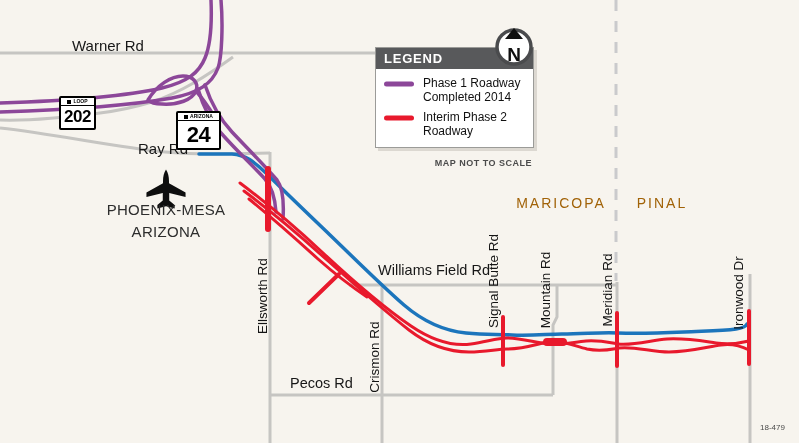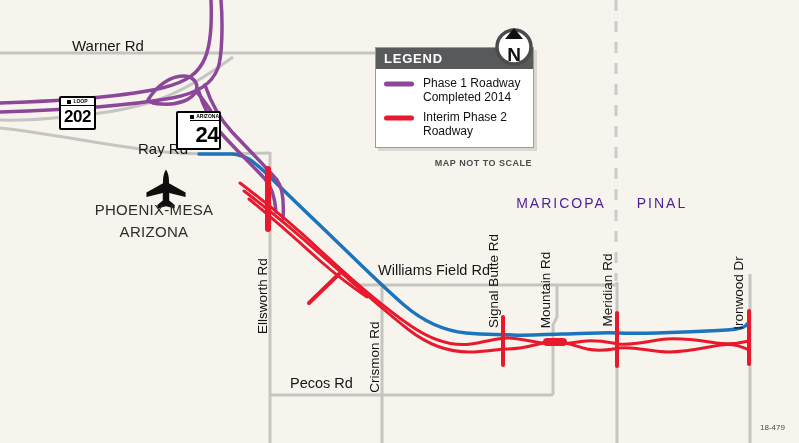--- a/index.html
+++ b/index.html
@@ -8,24 +8,24 @@
     background:#f7f4ee;font-family:"Liberation Sans",sans-serif;padding-left:20px;
   }
   .stage svg.map{position:absolute;left:0;top:0;z-index:1;}
   .lbl{position:absolute;color:#171717;font-size:15px;white-space:nowrap;z-index:3;}
   .vlabel{
     position:absolute;width:140px;height:16px;line-height:16px;text-align:center;
     font-size:13.5px;color:#141414;transform:rotate(-90deg);white-space:nowrap;z-index:3;
   }
   .county{
     position:absolute;width:100px;text-align:center;font-size:14px;letter-spacing:2px;
-    color:#4c1d95;z-index:3;
+    color:#a16207;z-index:3;
   }
   .airport-name{
-    position:absolute;left:83px;top:199px;width:142px;text-align:center;
+    position:absolute;left:95px;top:199px;width:142px;text-align:center;
     font-size:15px;line-height:22px;color:#2d2d2d;letter-spacing:.3px;z-index:3;
   }
   .plane{position:absolute;left:144px;top:167px;z-index:3;}
   .legend{
     position:absolute;left:375px;top:47px;width:157px;background:#ffffff;
     border:1px solid #9b9b98;box-shadow:3px 3px 0 #dcd8d1;z-index:5;
   }
   .legend-header{
     background:#58595b;color:#ffffff;font-size:13px;font-weight:bold;
     letter-spacing:.8px;padding:3px 0 3px 8px;
@@ -49,21 +49,21 @@
     border-bottom:1.5px solid #000;font-size:5px;font-weight:bold;color:#000;
     padding:1px 0;line-height:5px;
   }
   .shield .banner .sq{width:4px;height:4px;background:#000;display:inline-block;}
   .shield .num{
     text-align:center;font-weight:bold;color:#000;letter-spacing:-.5px;
     display:flex;align-items:center;justify-content:center;
   }
   .shield202{left:59px;top:96px;width:33px;}
   .shield202 .num{font-size:17px;height:22px;}
-  .shield24{left:176px;top:111px;width:41px;align-items:flex-end;}
+  .shield24{left:176px;top:111px;width:41px;}
   .shield24 .num{font-size:22px;height:27px;}
   .fig-num{position:absolute;left:760px;top:423px;font-size:8px;color:#4a4a4a;z-index:3;}
 </style>
 </head>
 <body>
 
 <div class="stage">
 
   <svg class="map" width="799" height="443" viewBox="0 0 799 443">
 

